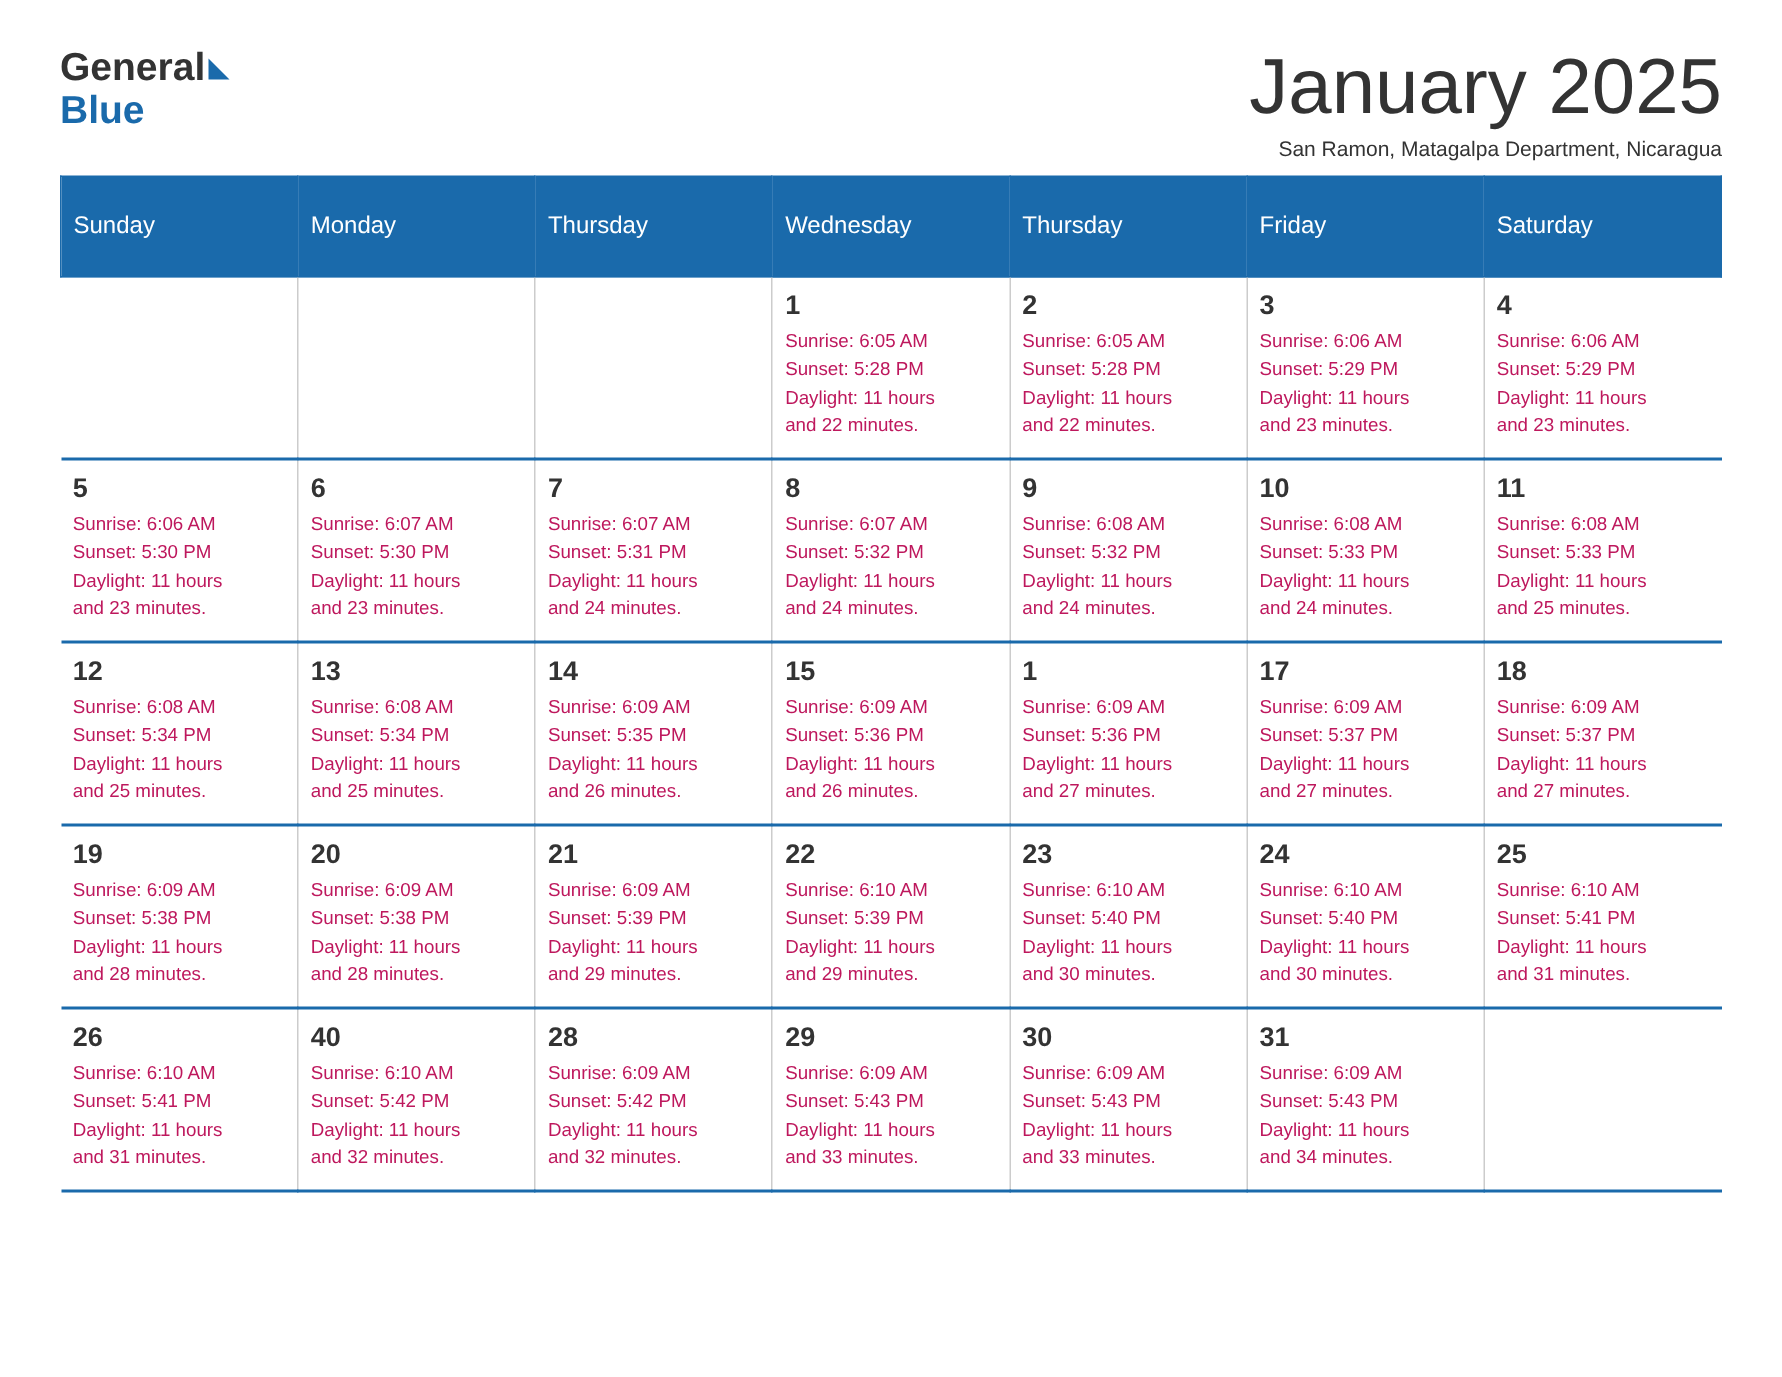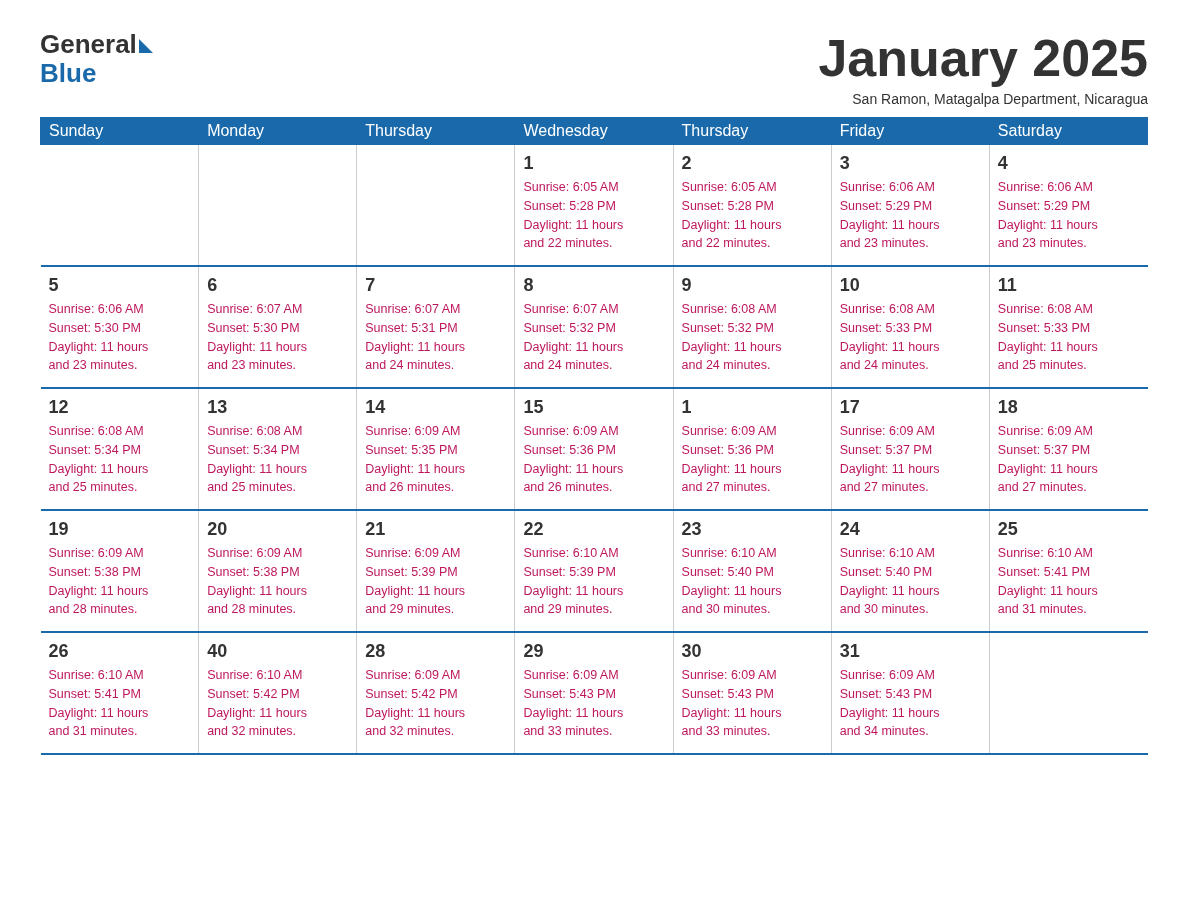--- a/index.html
+++ b/index.html
@@ -39,21 +39,21 @@
       border-bottom: 0px solid transparent;
       margin-left: 2px;
       margin-top: 4px;
       display: inline-block;
     }
     .title-section {
       text-align: right;
     }
     .month-title {
       font-size: 52px;
-      font-weight: bold;
+      font-weight: normal;
       color: #333;
       line-height: 1.1;
       text-align: center;
     }
     .location-title {
       font-size: 14px;
       color: #333;
       margin-top: 4px;
     }
     .calendar-table {
@@ -61,21 +61,21 @@
       border-collapse: collapse;
       margin-top: 10px;
     }
     .calendar-table thead tr {
       background-color: #1a6aab;
     }
     .calendar-table thead th {
       color: #fff;
       font-size: 16px;
       font-weight: normal;
-      padding: 4px 8px;
+      padding: 24px 8px;
       text-align: left;
       border: 1px solid #1a6aab;
     }
     .calendar-table tbody tr {
       border-bottom: 2px solid #1a6aab;
     }
     .calendar-table tbody td {
       vertical-align: top;
       padding: 8px 8px 12px 8px;
       border-right: 1px solid #ccc;

